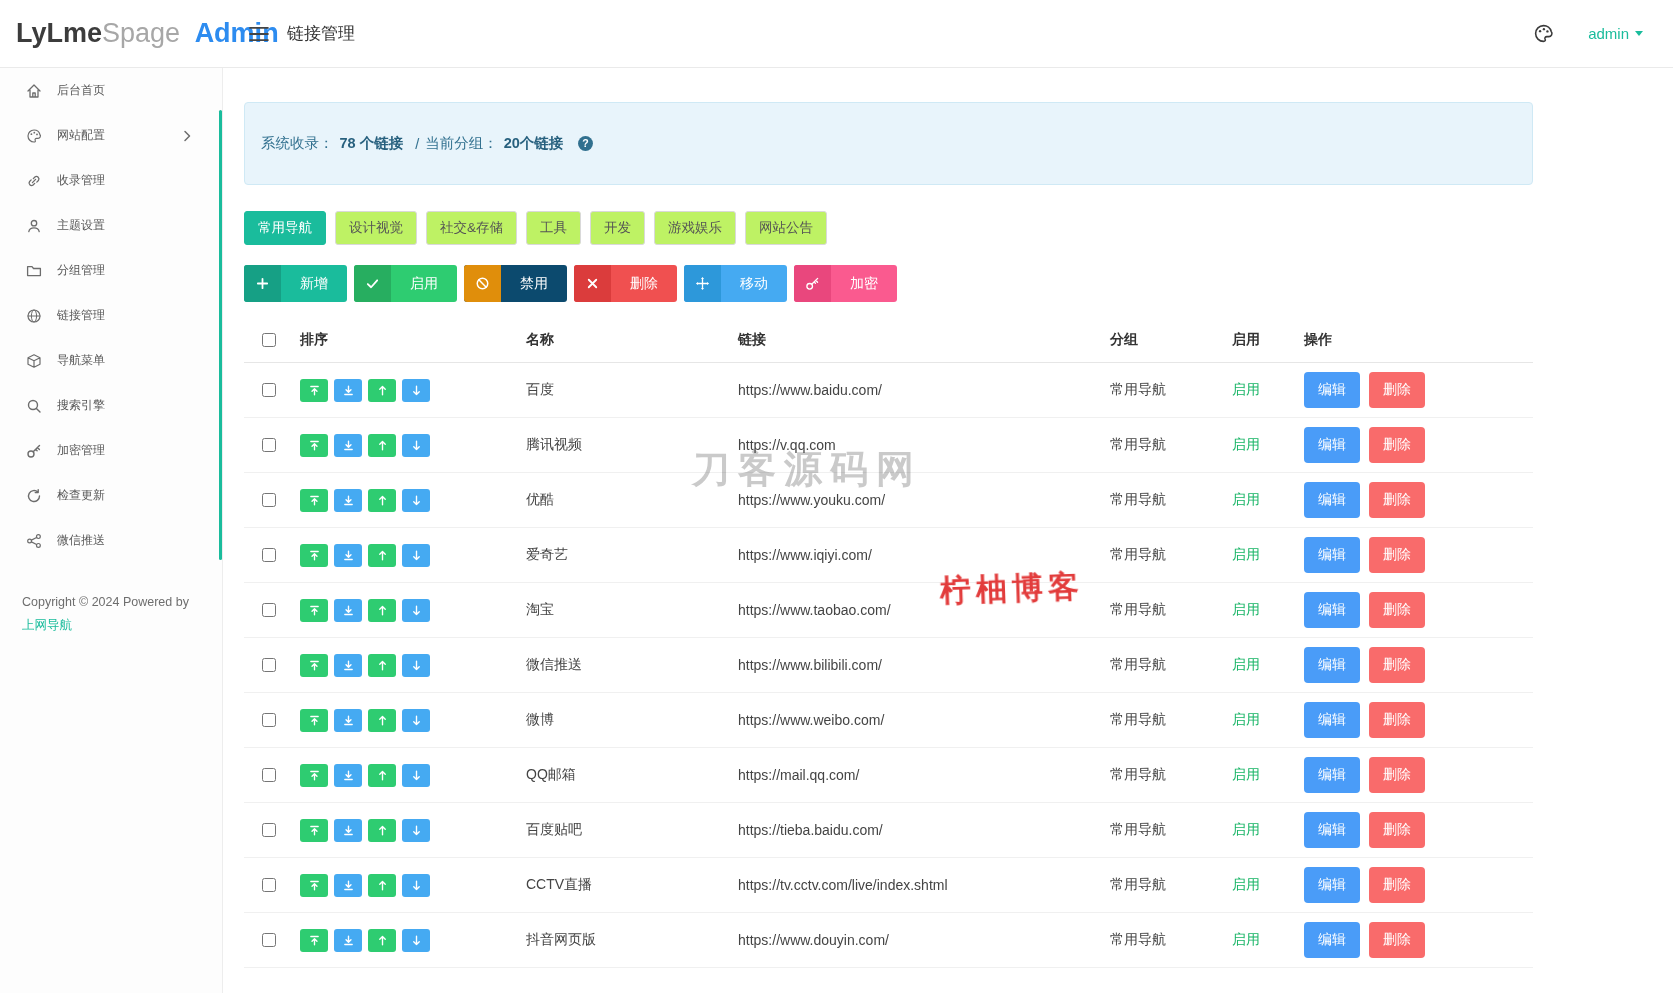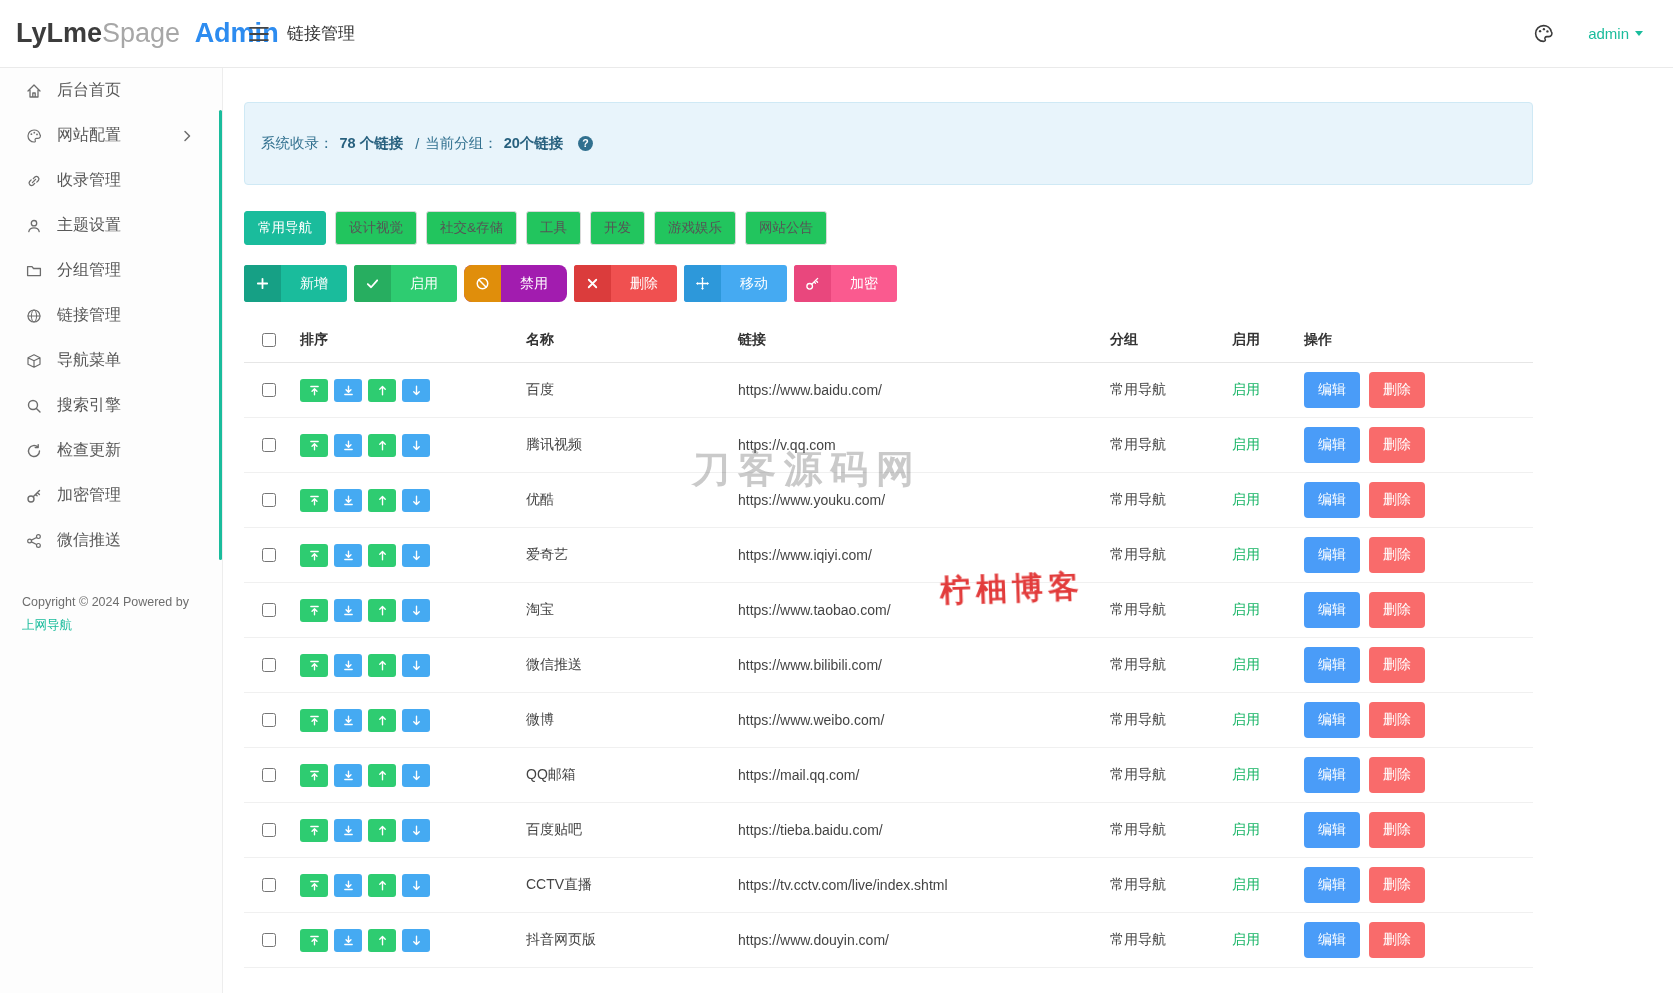--- a/index.html
+++ b/index.html
@@ -29,21 +29,21 @@
   .caret { display:inline-block; width:0; height:0; border-left:4px solid transparent;
            border-right:4px solid transparent; border-top:5px solid #1abc9c; margin-left:6px; }
 
   
   aside {
     position:fixed; top:68px; left:0; bottom:0; width:223px;
     background:#fdfdfd; border-right:1px solid #ededed; z-index:10;
   }
   .menu-item {
     height:45px; display:flex; align-items:center;
-    padding:0 16px 0 26px; color:#585858; font-size:16px; cursor:pointer;
+    padding:0 16px 0 26px; color:#585858; font-size:12px; cursor:pointer;
   }
   .menu-item .icon { width:16px; height:16px; margin-right:15px; color:#6d6d6d; flex:none; }
   .mi-label { flex:1; }
   .chev { color:#9a9a9a; font-size:17px; line-height:1; }
   .side-scrollbar {
     position:absolute; right:0; top:42px; width:3px; height:450px;
     background:#1abc9c; border-radius:2px; cursor:pointer;
   }
   .copyright { padding:28px 10px 0 22px; font-size:12.5px; color:#6e6e6e; line-height:1.8; }
   .cplink { color:#1abc9c; text-decoration:none; cursor:pointer; display:inline-block; }
@@ -57,21 +57,21 @@
     background:#e8f4fb; border:1px solid #cfe9f5; border-radius:4px;
     color:#31708f; padding:15px 16px; font-size:14.5px; margin-bottom:26px;
     display:flex; align-items:center;
   }
   .alert b { color:#27607e; margin:16px 6px; }
   .alert .sep { margin:0 6px; }
   .help-ico { width:17px; height:17px; margin-left:8px; cursor:pointer; }
 
   .tabs { margin-bottom:20px; display:flex; }
   .tab {
-    background:#22c55e; border:1px solid #d9d9d9; color:#555; font-size:13.5px;
+    background:#bef264; border:1px solid #d9d9d9; color:#555; font-size:13.5px;
     padding:7px 13px; border-radius:3px; margin-right:9px; cursor:pointer;
     font-family:inherit;
   }
   .tab.active { background:#1abc9c; border-color:#1abc9c; color:#fff; }
 
   .toolbar { display:flex; margin-bottom:16px;align-items:flex-end; }
   .tbtn {
     display:flex; align-items:stretch; border:none; padding:0; margin-right:7px;
     border-radius:3px; overflow:hidden; color:#fff; font-size:14px; cursor:pointer;
     font-family:inherit; height:37px;
@@ -220,33 +220,33 @@
           <svg viewBox="0 0 16 16">
             <circle cx="7" cy="7" r="4.5" fill="none" stroke="currentColor" stroke-linecap="round" stroke-linejoin="round" stroke-width="1.4"></circle>
             <path d="M10.4 10.4 L14 14" fill="none" stroke="currentColor" stroke-linecap="round" stroke-linejoin="round" stroke-width="1.4"></path>
           </svg>
         </span>
         <span class="mi-label">搜索引擎</span>
       </div>
       <div class="menu-item">
         <span class="icon ">
           <svg viewBox="0 0 16 16">
-            <path d="M13.5 8 a5.5 5.5 0 1 1 -1.7-3.95 M12.2 1.6 L12.2 4.6 L9.2 4.6" fill="none" stroke="currentColor" stroke-linecap="round" stroke-linejoin="round" stroke-width="1.4"></path>
-          </svg>
-        </span>
-        <span class="mi-label">检查更新</span>
-      </div>
-      <div class="menu-item">
-        <span class="icon ">
-          <svg viewBox="0 0 16 16">
             <circle cx="5" cy="11" r="3" fill="none" stroke="currentColor" stroke-linecap="round" stroke-linejoin="round" stroke-width="1.4"></circle>
             <path d="M7.2 8.8 L13.5 2.5 M11.4 4.6 L13.4 6.6 M9.7 6.3 L11.1 7.7" fill="none" stroke="currentColor" stroke-linecap="round" stroke-linejoin="round" stroke-width="1.4"></path>
           </svg>
         </span>
         <span class="mi-label">加密管理</span>
+      </div>
+      <div class="menu-item">
+        <span class="icon ">
+          <svg viewBox="0 0 16 16">
+            <path d="M13.5 8 a5.5 5.5 0 1 1 -1.7-3.95 M12.2 1.6 L12.2 4.6 L9.2 4.6" fill="none" stroke="currentColor" stroke-linecap="round" stroke-linejoin="round" stroke-width="1.4"></path>
+          </svg>
+        </span>
+        <span class="mi-label">检查更新</span>
       </div>
       <div class="menu-item">
         <span class="icon ">
           <svg viewBox="0 0 16 16">
             <circle cx="12.4" cy="3.6" r="1.9" fill="none" stroke="currentColor" stroke-linecap="round" stroke-linejoin="round" stroke-width="1.2"></circle>
             <circle cx="3.6" cy="8" r="1.9" fill="none" stroke="currentColor" stroke-linecap="round" stroke-linejoin="round" stroke-width="1.2"></circle>
             <circle cx="12.4" cy="12.4" r="1.9" fill="none" stroke="currentColor" stroke-linecap="round" stroke-linejoin="round" stroke-width="1.2"></circle>
             <path d="M5.4 7.1 L10.6 4.5 M5.4 8.9 L10.6 11.5" fill="none" stroke="currentColor" stroke-linecap="round" stroke-linejoin="round" stroke-width="1.2"></path>
           </svg>
         </span>
@@ -298,21 +298,21 @@
       <button class="tbtn" style="background: rgb(46, 204, 113);">
         <span class="icon-cell" style="background:#27ae60">
           <span class="icon ">
             <svg viewBox="0 0 16 16">
               <path d="M3 8.6 L6.5 12 L13 4.6" fill="none" stroke="currentColor" stroke-linecap="round" stroke-linejoin="round" stroke-width="1.9"></path>
             </svg>
           </span>
         </span>
         <span class="label-cell">启用</span>
       </button>
-      <button class="tbtn" style="background: #a21caf; border-radius: 8px;">
+      <button class="tbtn" style="background: #0c4a6e;">
         <span class="icon-cell" style="background:#e08e0b">
           <span class="icon ">
             <svg viewBox="0 0 16 16">
               <circle cx="8" cy="8" r="5.6" fill="none" stroke="currentColor" stroke-linecap="round" stroke-linejoin="round" stroke-width="1.6"></circle>
               <path d="M4.1 4.1 L11.9 11.9" fill="none" stroke="currentColor" stroke-linecap="round" stroke-linejoin="round" stroke-width="1.6"></path>
             </svg>
           </span>
         </span>
         <span class="label-cell">禁用</span>
       </button>

